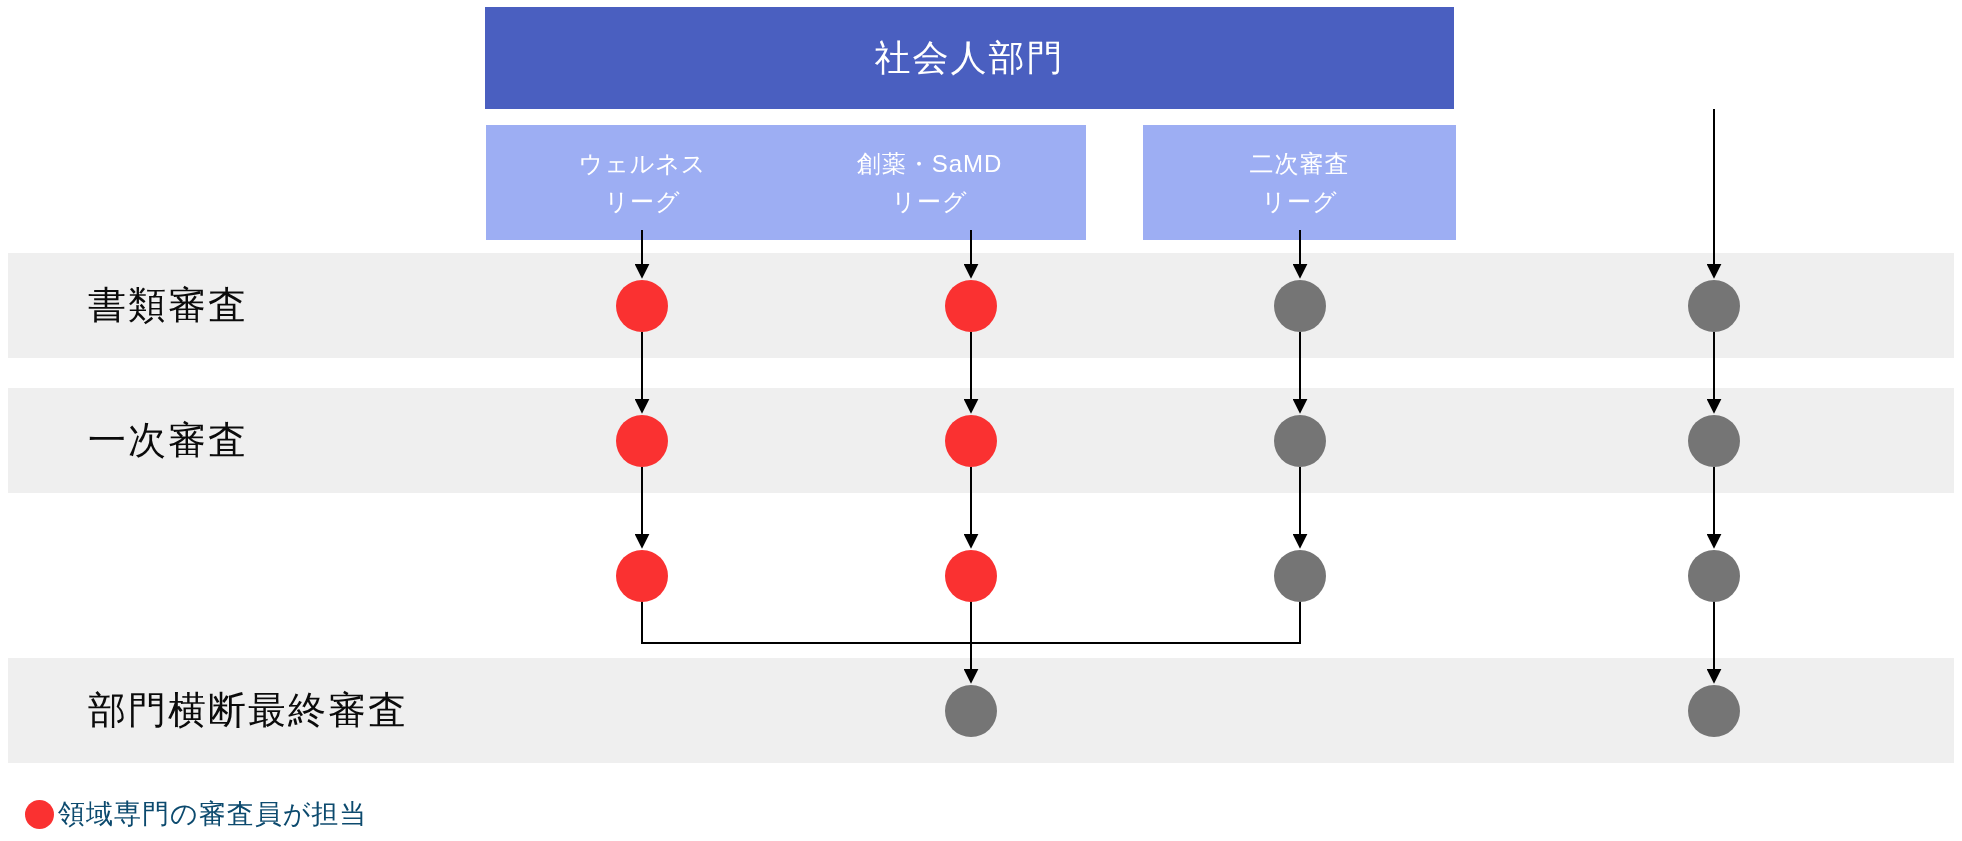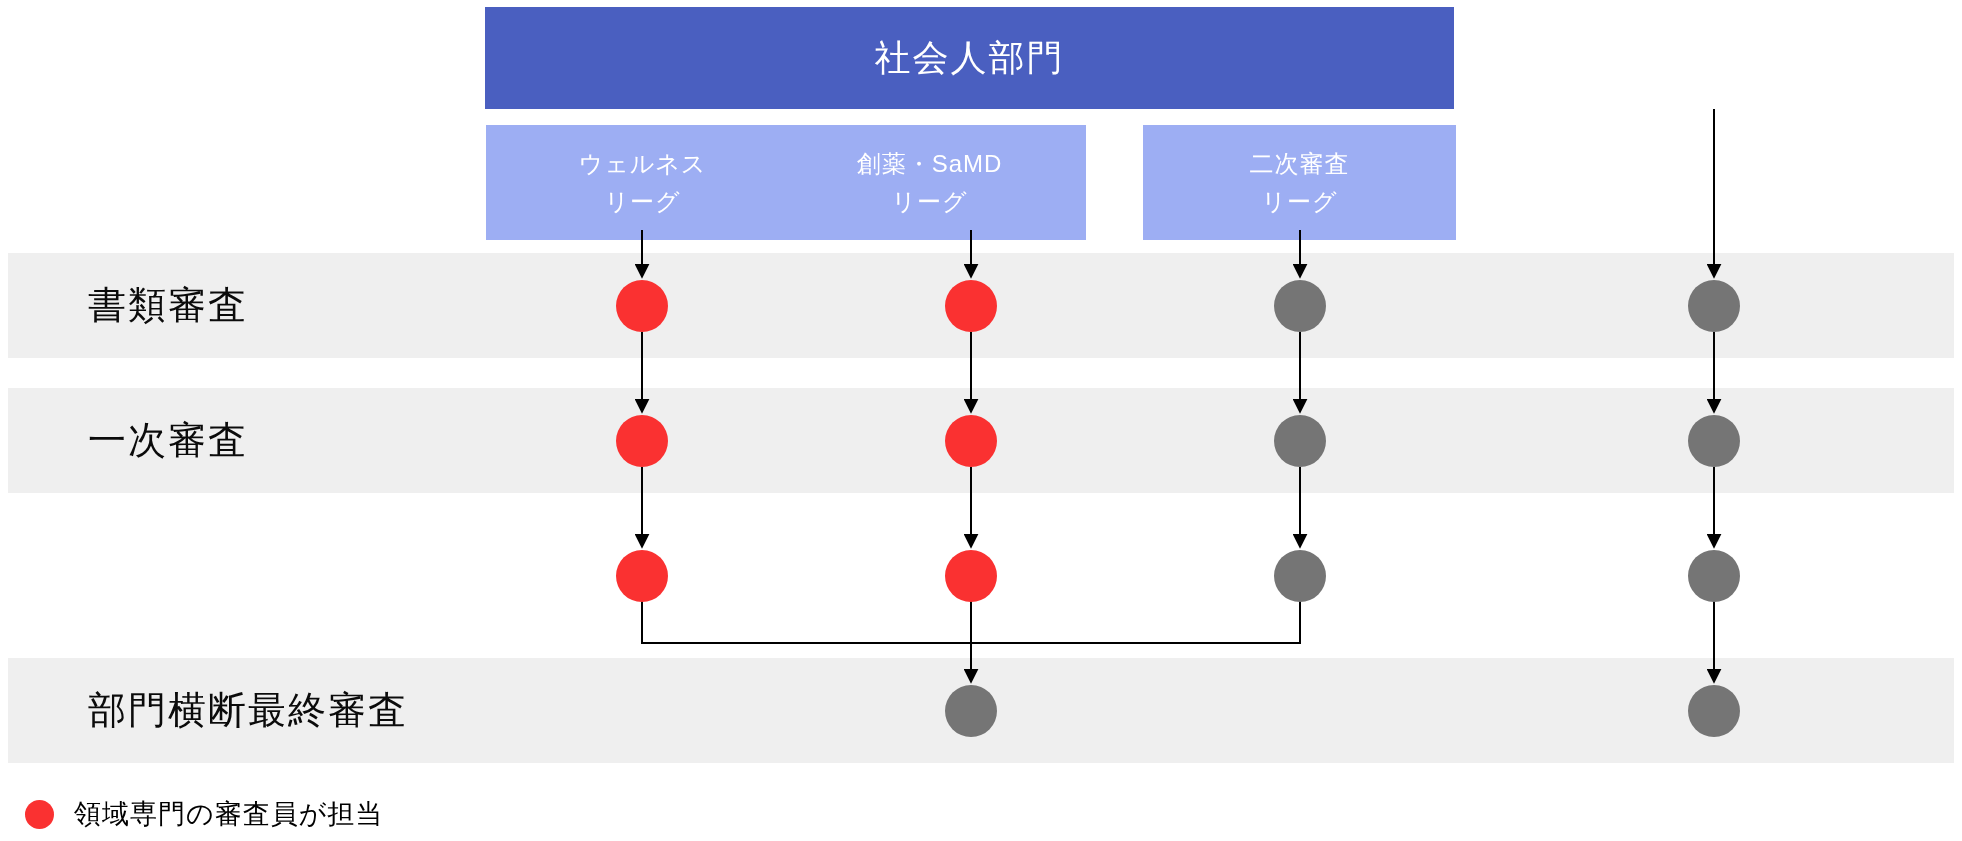--- a/index.html
+++ b/index.html
@@ -23,21 +23,21 @@
   .band.r0{top:253px;} .band.r1{top:388px;} .band.r2{top:523px;} .band.r3{top:658px;align-items:center;}
 
   svg.connectors{position:absolute;left:0;top:0;pointer-events:none;}
   svg.connectors line, svg.connectors path{stroke:#000;stroke-width:2;fill:none;}
   svg.connectors marker path{fill:#000;stroke:none;}
 
   .dot{position:absolute;width:52px;height:52px;border-radius:50%;transform:translate(-50%,-50%);}
 
   .legend{position:absolute;left:25px;top:796px;display:flex;align-items:center;}
   .legend .ldot{width:29px;height:29px;border-radius:50%;background:var(--red);flex:0 0 auto;}
-  .legend .ltext{margin-left:20px;font-size:27px;color:#000000;letter-spacing:1px;}
+  .legend .ltext{margin-left:4px;font-size:27px;color:#0c4a6e;letter-spacing:1px;}
 </style>
 </head>
 <body>
 
 <div class="stage-canvas">
 
   <div class="hdr hdr-main">
     <span>社会人部門</span>
   </div>
 

